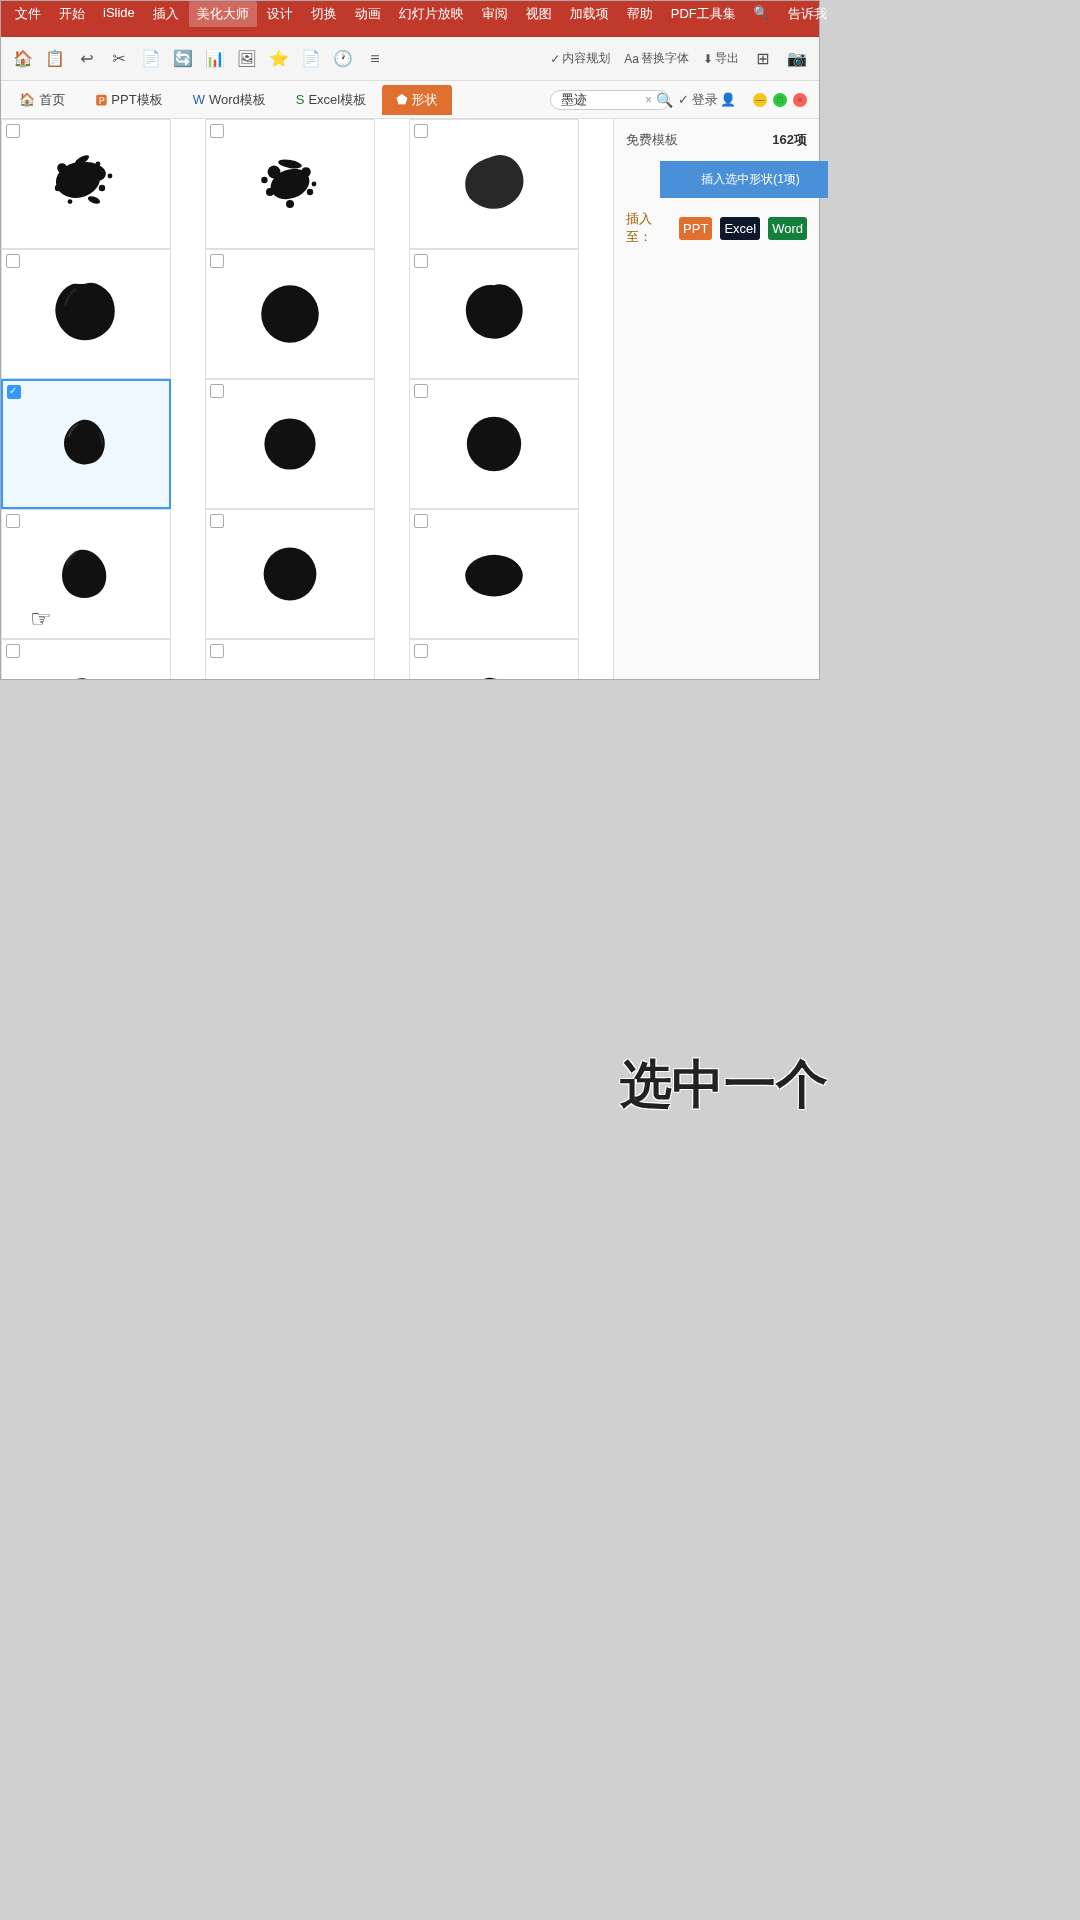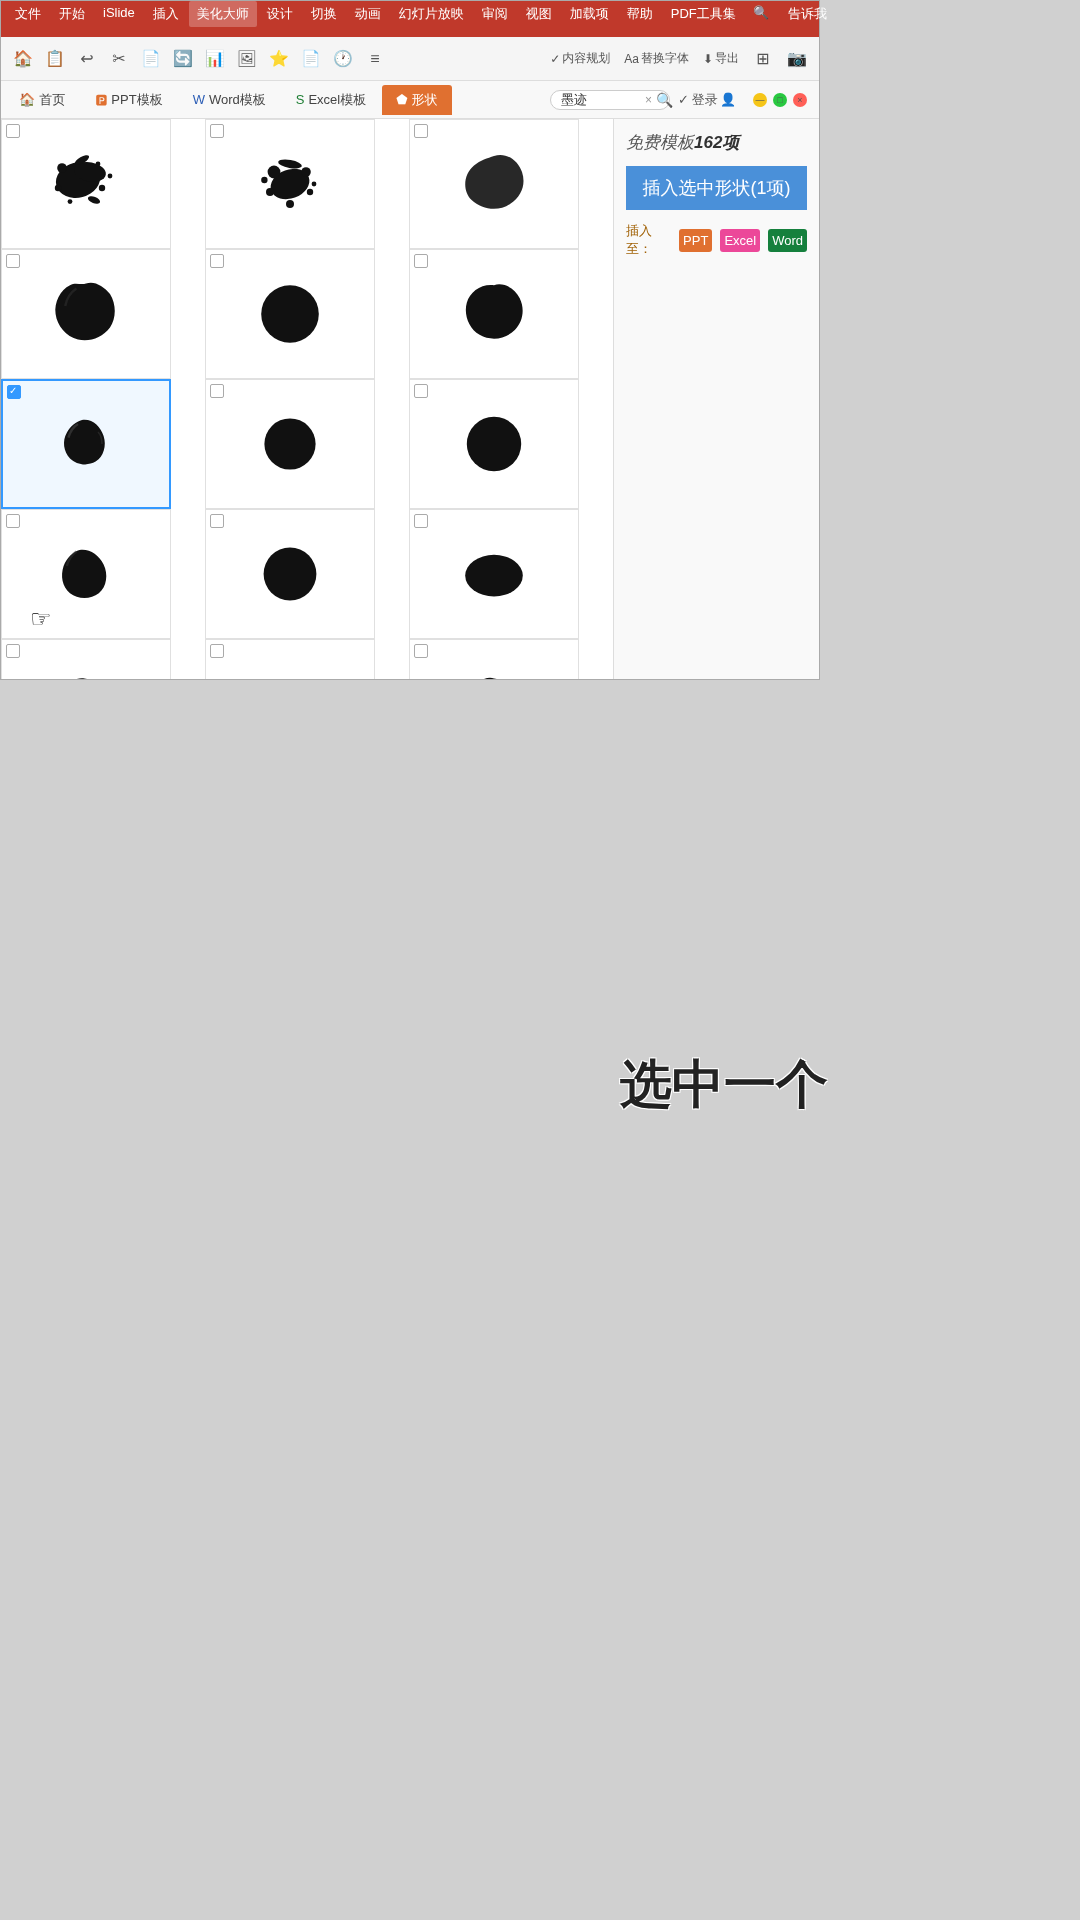--- a/index.html
+++ b/index.html
@@ -252,58 +252,59 @@
     .right-panel {
       width: 205px;
       background: #f9f9f9;
       padding: 12px;
       display: flex;
       flex-direction: column;
       gap: 12px;
     }
     .free-count {
       display: flex;
-      align-items: center;
-      font-size: 17px;
+      justify-content: space-between;
+      align-items: center;
+      font-size: 13px;
       color: #555;
-      font-style: italic;
     }
     .count-num {
       color: #333;
       font-weight: bold;
     }
     .insert-btn {
       background: #4a90d9;
       color: white;
       border: none;
       border-radius: 0;
       padding: 10px 0;
-      font-size: 18px;
+      font-size: 12px;
       cursor: pointer;
       text-align: center;
       width: 100%;
+      margin-left: 34px;
     }
     .insert-to-label {
       font-size: 13px;
       color: #a16207;
     }
     .insert-to-row {
       display: flex;
       align-items: center;
       gap: 8px;
     }
     .app-badge {
       padding: 4px 4px;
       border-radius: 3px;
       font-size: 13px;
       color: white;
       cursor: pointer;
     }
     .badge-ppt { background: #e07030; }
-    .badge-excel { background: #ec4899; }
+    .badge-excel { background: #0f172a; }
     .badge-word { background: #15803d; }
 
     
     .subtitle-area {
       position: absolute;
       bottom: 800px;
       left: 0;
       right: 0;
       display: flex;
       align-items: center;

